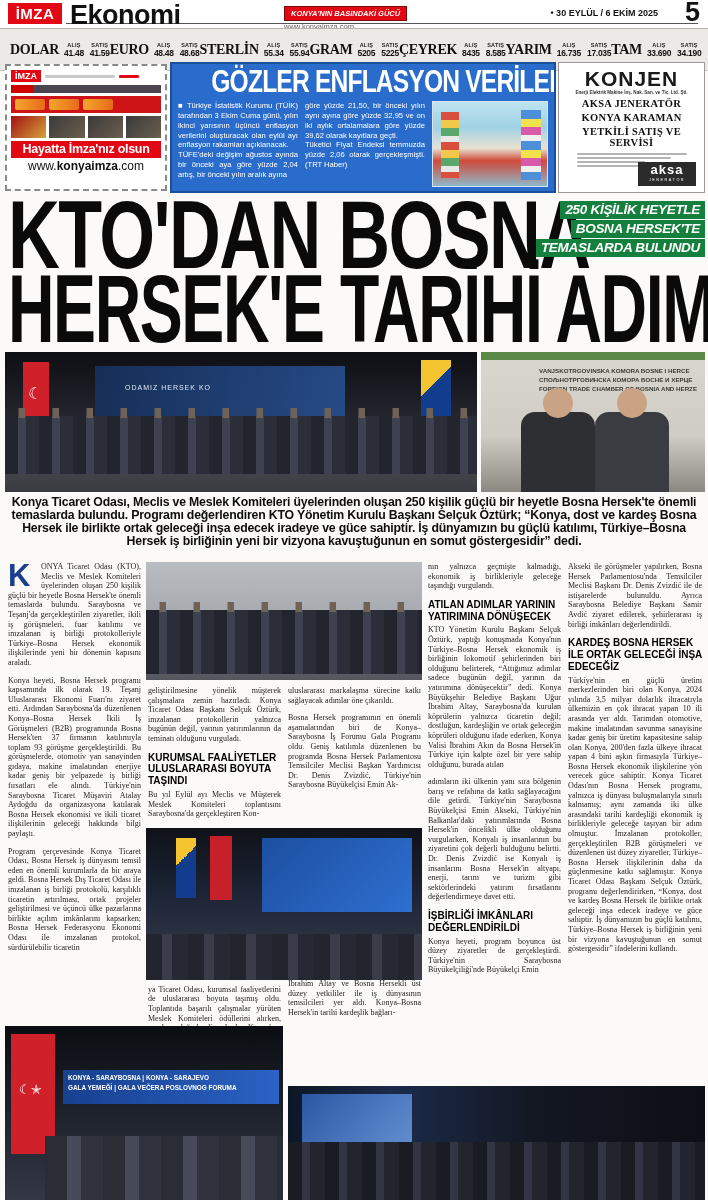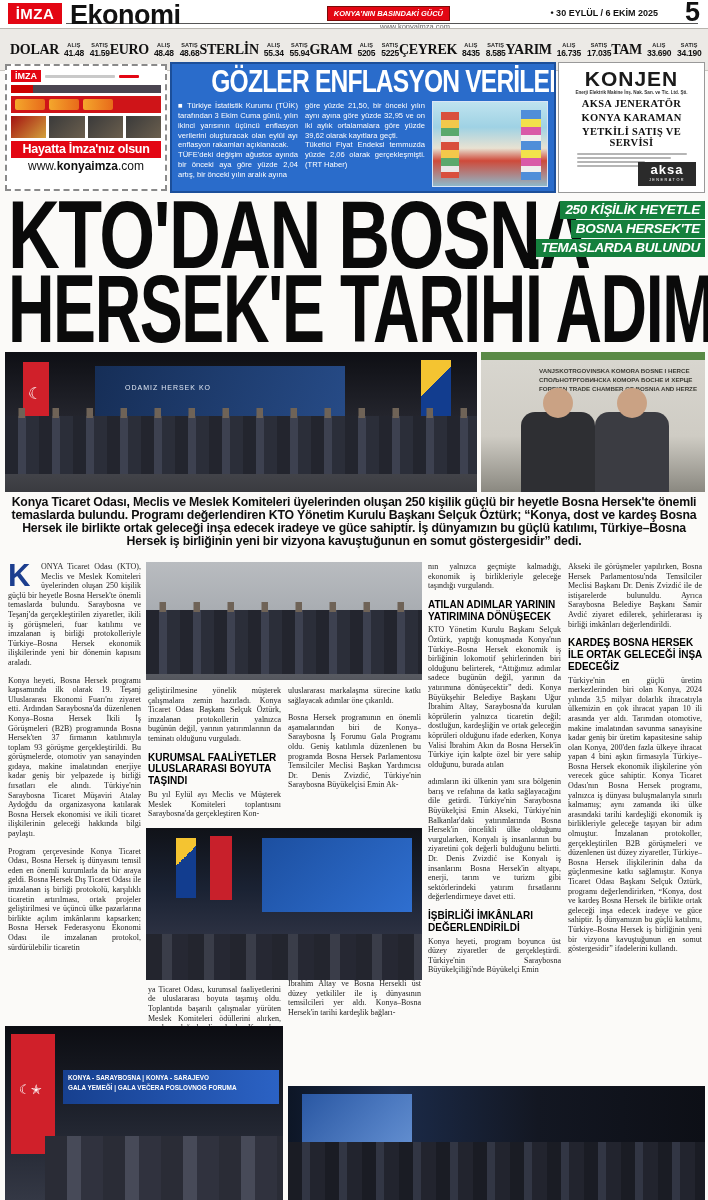--- a/index.html
+++ b/index.html
@@ -5,21 +5,21 @@
   * { margin:0; padding:0; box-sizing:border-box; }
   html,body { width:708px; height:1200px; }
   body { position:relative; background:#fbfaf8; font-family:"Liberation Sans",sans-serif; color:#111; overflow:hidden; }
 
   
   .masthead { position:absolute; left:0; top:0; width:708px; height:28px; background:#fff; }
   .mast-rule { position:absolute; left:66px; right:10px; top:23px; border-top:1px solid #555; }
   .imza-logo { position:absolute; left:8px; top:3px; width:54px; height:21px; background:#e30613; color:#fff;
                font-weight:bold; font-size:15px; text-align:center; line-height:21px; letter-spacing:.5px; }
   .mast-section { position:absolute; left:70px; top:0px; font-size:27px; font-weight:bold; letter-spacing:-.5px; }
-  .mast-center { position:absolute; left:300px; top:2px; width:150px; text-align:right; }
+  .mast-center { position:absolute; left:284px; top:2px; width:150px; text-align:left; }
   .slogan-box { display:inline-block; background:#e30613; color:#fff; font-size:7.5px; font-weight:bold;
                 font-style:italic; padding:2px 6px; border:1px solid #7a0b08; }
   .mast-site { font-size:7.5px; color:#666; margin-top:1px; }
   .mast-date { position:absolute; right:50px; top:8px; font-size:9px; font-weight:bold;text-align:right; }
   .page-num { position:absolute; right:8px; top:-3px; font-size:27px; font-weight:bold; }
 
   
   .currency-bar { position:absolute; left:0; top:28px; width:708px; height:43px; background:#eceae6;
                   border-top:1px solid #b7b4ae; border-bottom:1px solid #c9c6c0;
                   display:flex; align-items:center; justify-content:space-between; padding:0 10px; }

